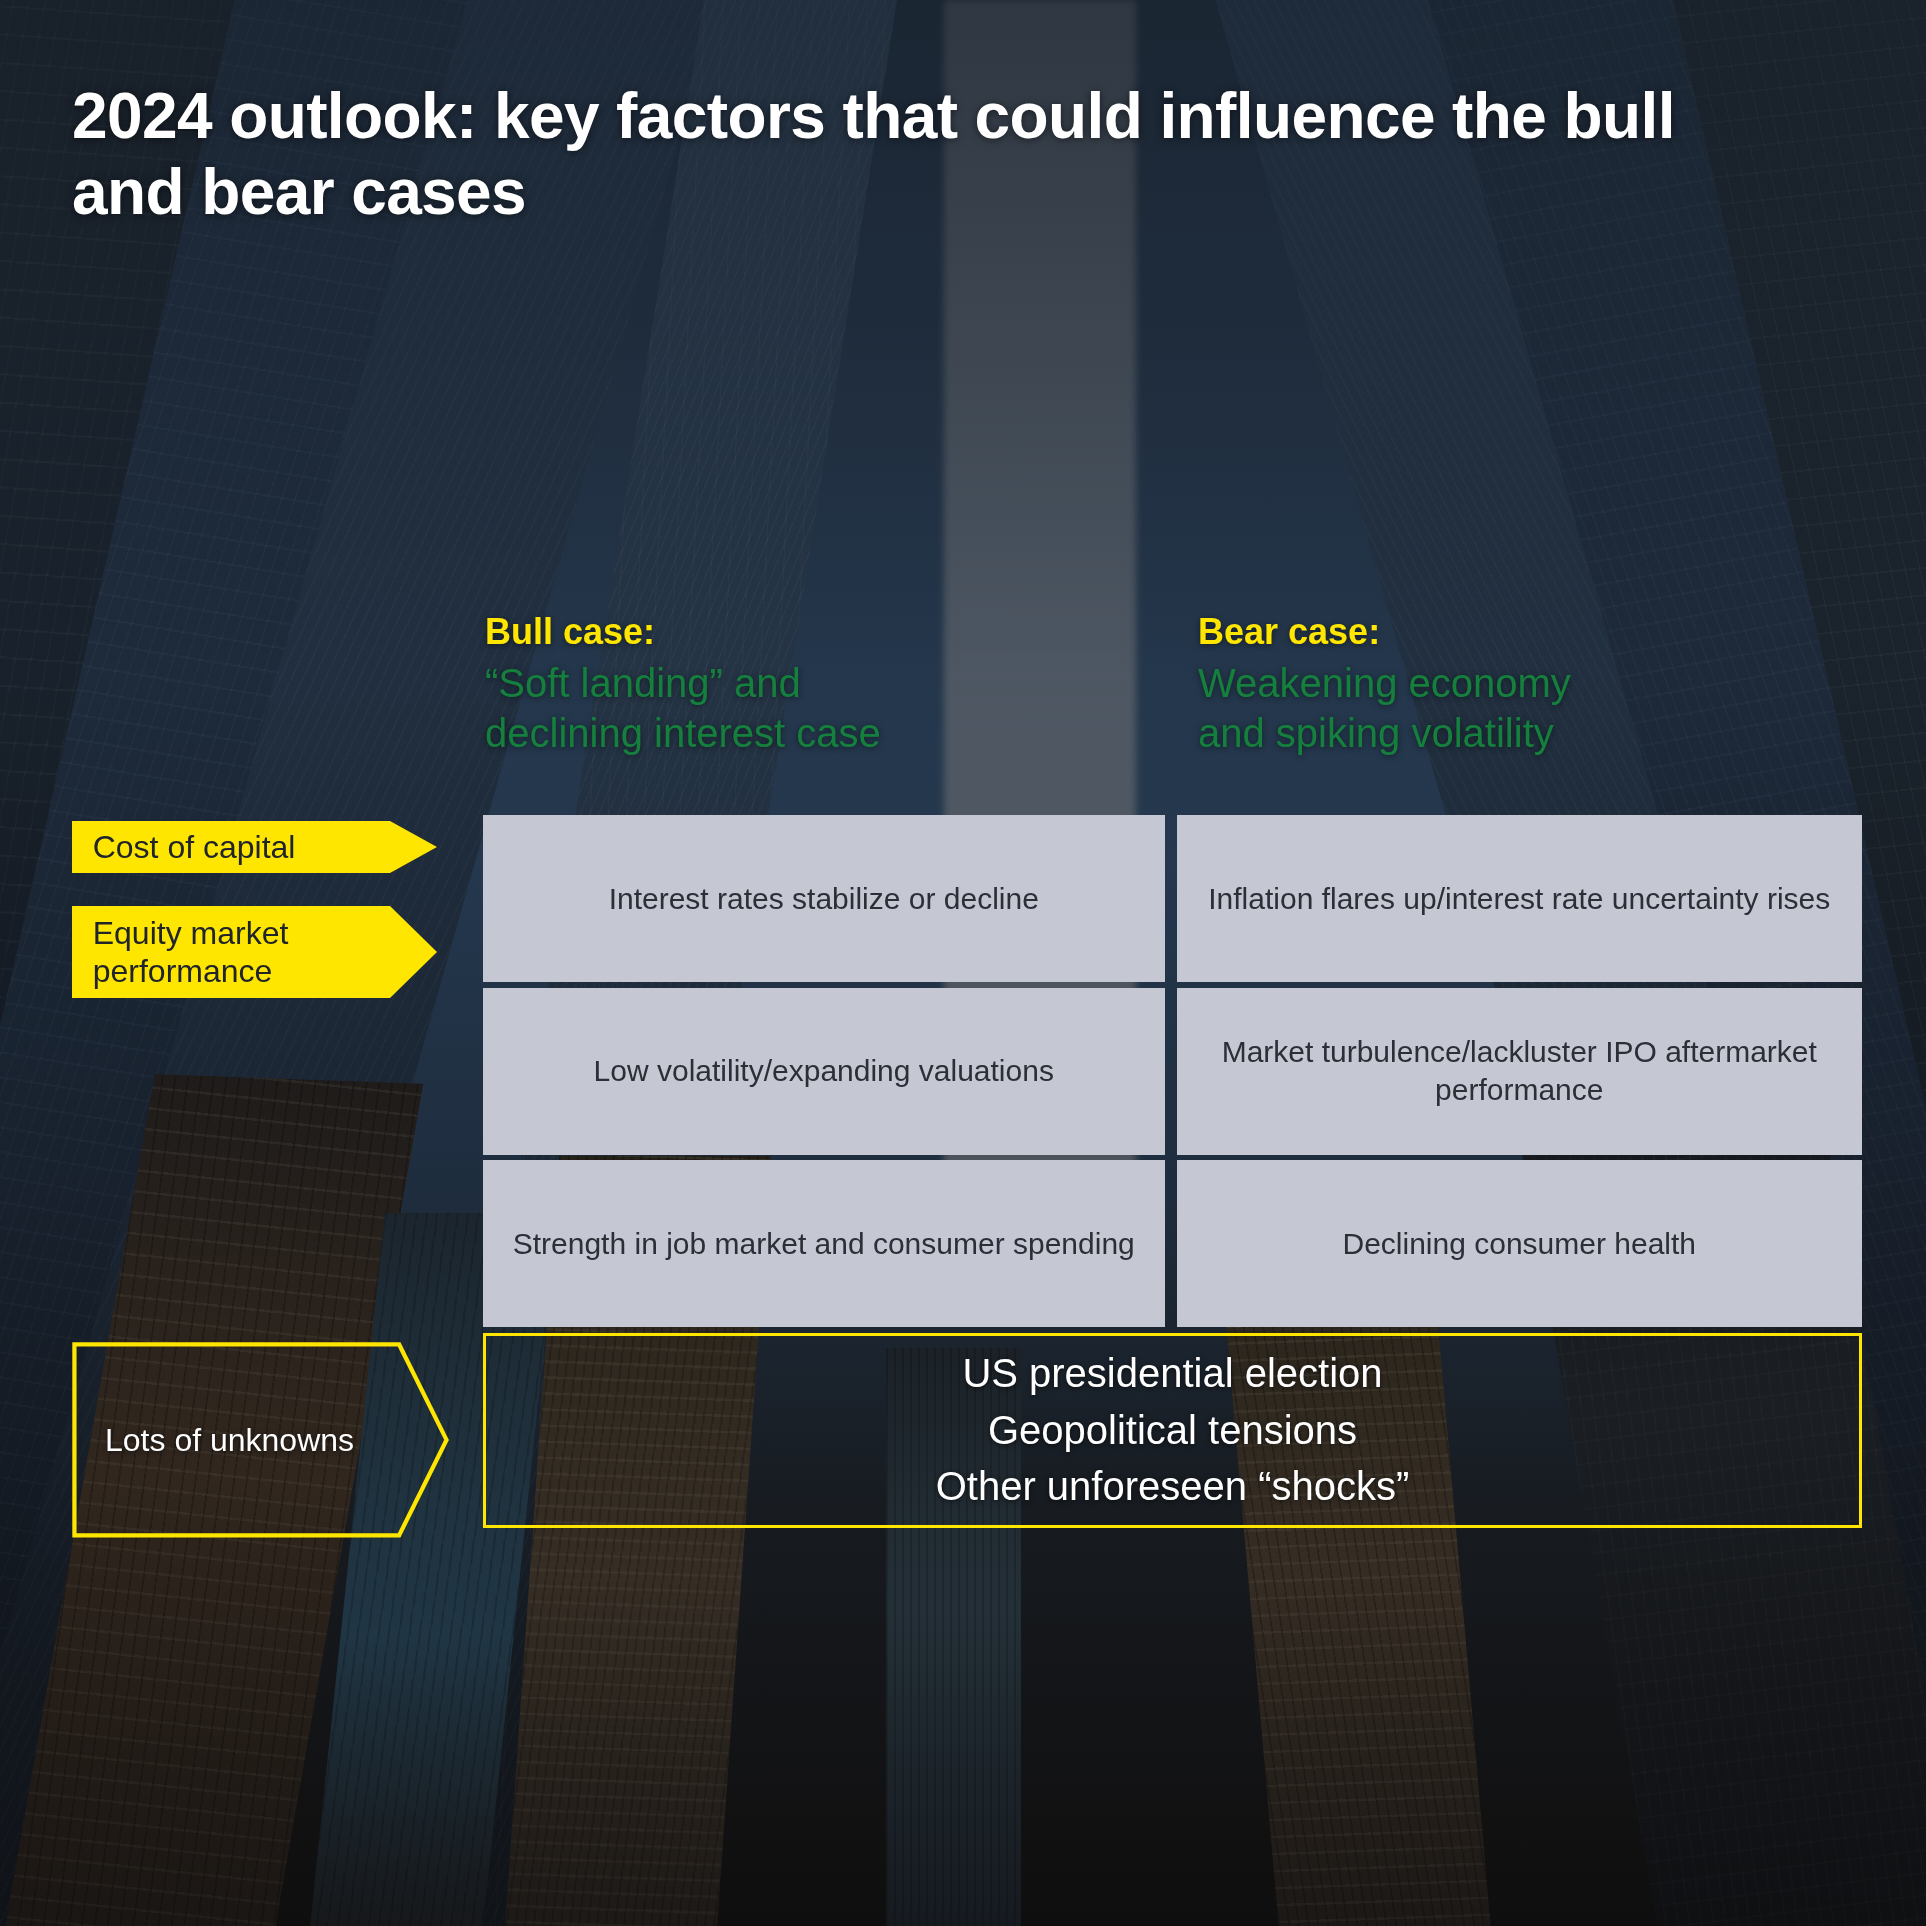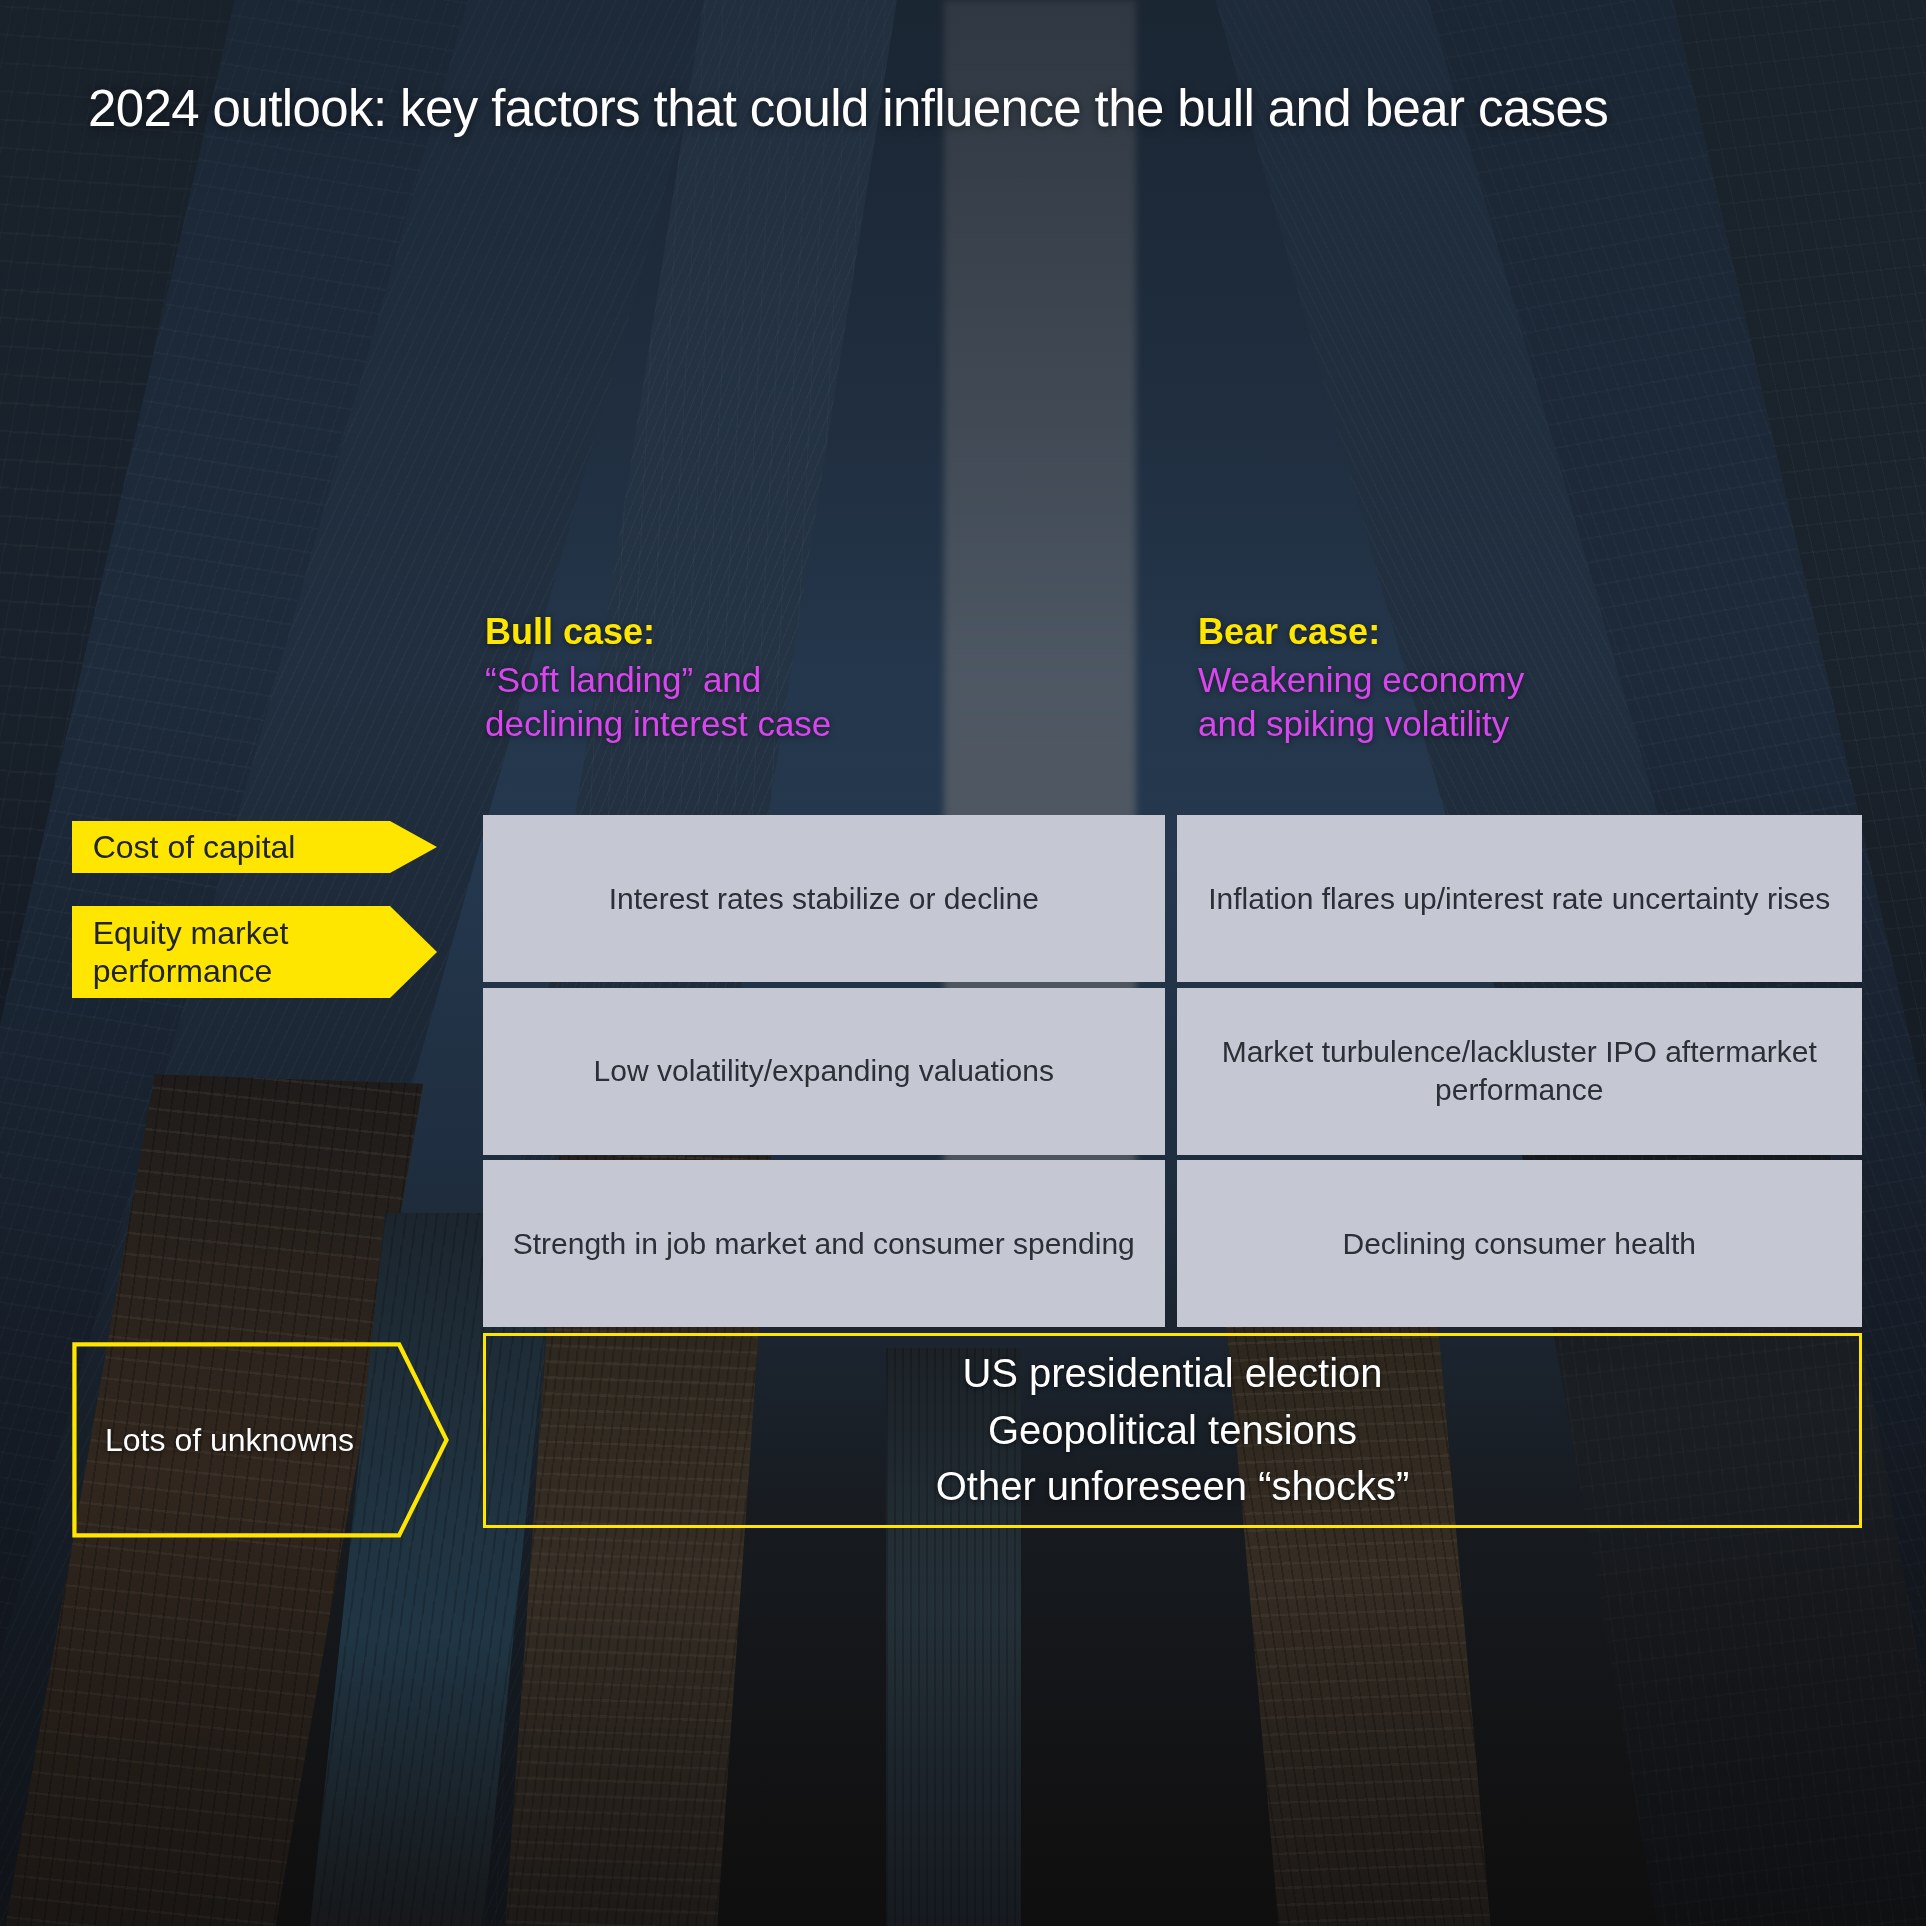--- a/index.html
+++ b/index.html
@@ -84,36 +84,36 @@
   .w6{right:6%;bottom:-2%;width:16%;height:48%;background:
       repeating-linear-gradient(-88deg,rgba(255,255,255,.05) 0 1.2px,rgba(0,0,0,0) 1.2px 12px),
       repeating-linear-gradient(-5deg,rgba(255,255,255,.04) 0 1.8px,rgba(0,0,0,0) 1.8px 22px),
       linear-gradient(0deg,#1b1d20 0%,#2b3239 60%,#191c20 100%);
       transform:skewX(8deg) rotate(-2deg);}
   .bg .veil{position:absolute;inset:0;background:
       linear-gradient(180deg,rgba(14,20,28,.55) 0%,rgba(14,20,28,.35) 35%,rgba(10,10,12,.5) 75%,rgba(8,8,10,.65) 100%);}
 
   
   .title{
-    position:absolute;left:88px;top:79px;width:1642px;
-    color:#ffffff;font-size:51px;line-height:1.18;font-weight:400;
+    position:absolute;left:72px;top:79px;width:1642px;
+    color:#ffffff;font-size:64px;line-height:1.18;font-weight:700;
     letter-spacing:-0.6px;
     text-shadow:0 1.2px 8.5px rgba(0,0,0,.55);
   }
 
   
   .colhead{position:absolute;text-align:left;width:644px;margin-top:8px;}
   .colhead.bull{left:485px;top:602px;}
   .colhead.bear{left:1198px;top:602px;}
   .colhead .kicker{
     color:#ffe600;font-size:36px;font-weight:700;line-height:1.22;
     text-shadow:0 1.2px 6px rgba(0,0,0,.5);
   }
   .colhead .sub{
-    color:#d946ef;font-size:35px;line-height:1.26;margin-top:3.6px;
+    color:#15803d;font-size:40px;line-height:1.26;margin-top:3.6px;
     text-shadow:0 1.2px 6px rgba(0,0,0,.5);
   }
 
   
   .arrow{
     position:absolute;
     display:flex;align-items:center;
     box-sizing:border-box;
     padding-left:20.7px;padding-right:73px;
   }

